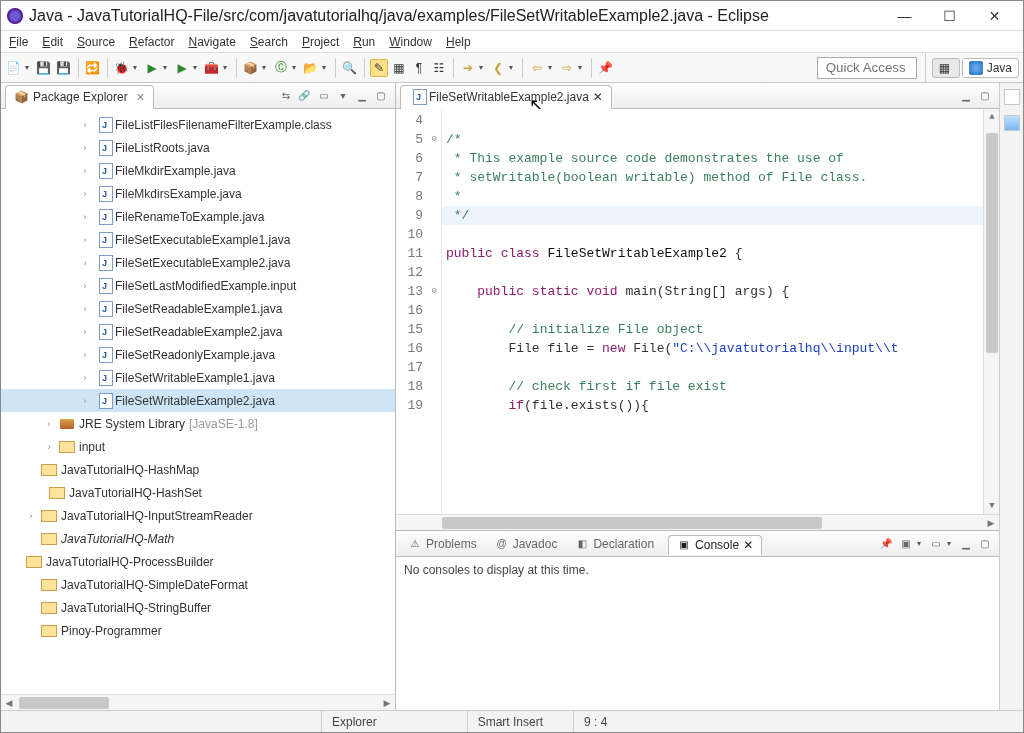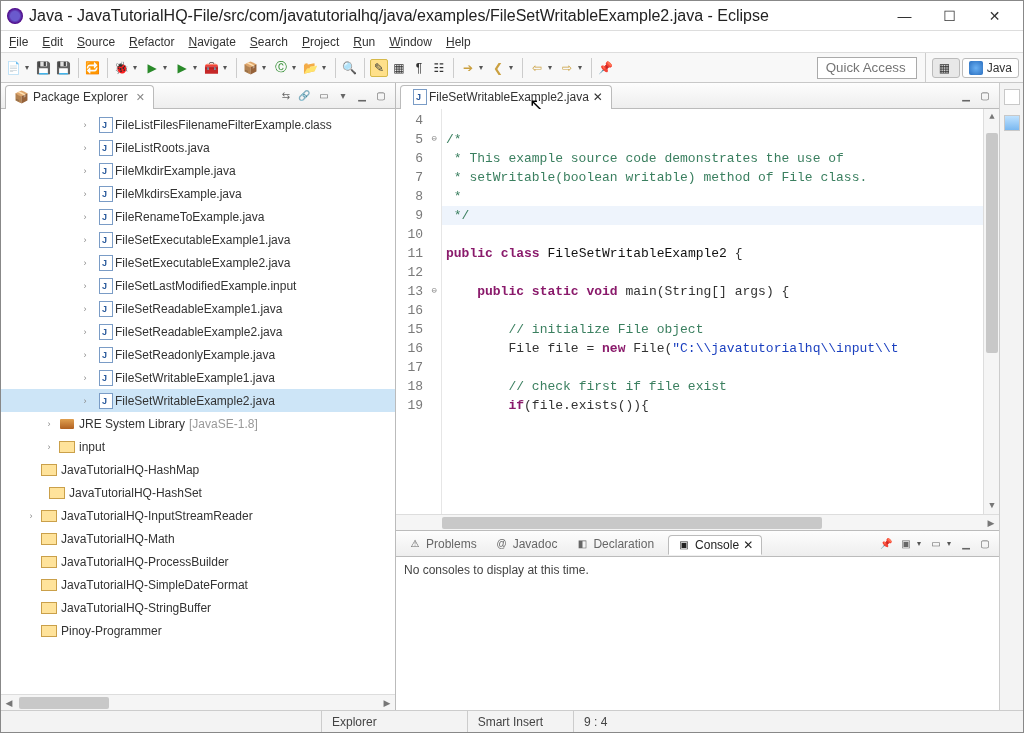--- a/index.html
+++ b/index.html
@@ -58,21 +58,21 @@
   .editor-tab{display:flex;align-items:center;gap:4px;background:#fff;border:1px solid #bbb;border-bottom:none;border-top-left-radius:4px;border-top-right-radius:4px;padding:2px 8px;height:24px;position:relative;top:1px;}
   .editor-minmax{margin-left:auto;display:flex;gap:3px;padding-right:6px;}
   .code{flex:1;display:flex;overflow:hidden;font-family:Consolas,"Courier New",monospace;font-size:13px;position:relative;background:#fff;}
   .gutter{width:46px;background:#fff;border-right:1px solid #e6e6e6;text-align:right;color:#7a7a7a;padding:2px 18px 2px 0;line-height:19px;position:relative;}
   .gutter .ln{height:19px;}
   .gutter .fold{position:absolute;right:4px;font-size:9px;color:#888;}
   .codebody{flex:1;overflow:hidden;padding:2px 0;line-height:19px;white-space:pre;position:relative;}
   .codebody .line{height:19px;padding-left:4px;}
   .hl-line{background:#eef4fc;}
   .cmt{color:#3a7f5f;}
-  .kw{color:#8a1a6b;font-weight:bold;}
+  .kw{color:#8a1a6b;font-weight:normal;}
   .str{color:#1a3fbf;}
   .cls{color:#111;}
   .code .vscroll{width:16px;background:#f5f5f5;border-left:1px solid #ddd;position:relative;}
   .code .vscroll .thumb{position:absolute;left:2px;width:12px;top:24px;height:220px;background:#c8c8c8;border-radius:2px;}
   .code .vscroll .arrow{position:absolute;left:0;width:16px;height:16px;display:flex;align-items:center;justify-content:center;color:#777;font-size:9px;}
   .code .vscroll .arrow.up{top:0;}
   .code .vscroll .arrow.down{bottom:0;}
   .editor-hscroll{height:16px;background:#f5f5f5;border-top:1px solid #ddd;position:relative;margin-right:0;}
   .editor-hscroll .track{position:absolute;left:46px;right:16px;top:0;bottom:0;}
   .editor-hscroll .thumb{position:absolute;left:0;top:2px;height:12px;width:380px;background:#c8c8c8;border-radius:2px;}
@@ -280,26 +280,26 @@
         <div class="tree-row" style="padding-left: 32px;">
           <span class="twisty"></span>
           <span class="ficon proj"></span>
           <span>JavaTutorialHQ-HashSet</span>
         </div>
         <div class="tree-row" style="padding-left: 24px;">
           <span class="twisty">›</span>
           <span class="ficon proj"></span>
           <span>JavaTutorialHQ-InputStreamReader</span>
         </div>
-        <div class="tree-row" style="padding-left: 24px;">
+        <div class="tree-row" style="padding-left: 24px; font-style: italic;">
           <span class="twisty"></span>
           <span class="ficon proj"></span>
           <span>JavaTutorialHQ-Math</span>
         </div>
-        <div class="tree-row" style="padding-left: 24px;">
+        <div class="tree-row" style="padding-left: 9px;">
           <span class="twisty"></span>
           <span class="ficon proj"></span>
           <span>JavaTutorialHQ-ProcessBuilder</span>
         </div>
         <div class="tree-row" style="padding-left: 24px;">
           <span class="twisty"></span>
           <span class="ficon proj"></span>
           <span>JavaTutorialHQ-SimpleDateFormat</span>
         </div>
         <div class="tree-row" style="padding-left: 24px;">

